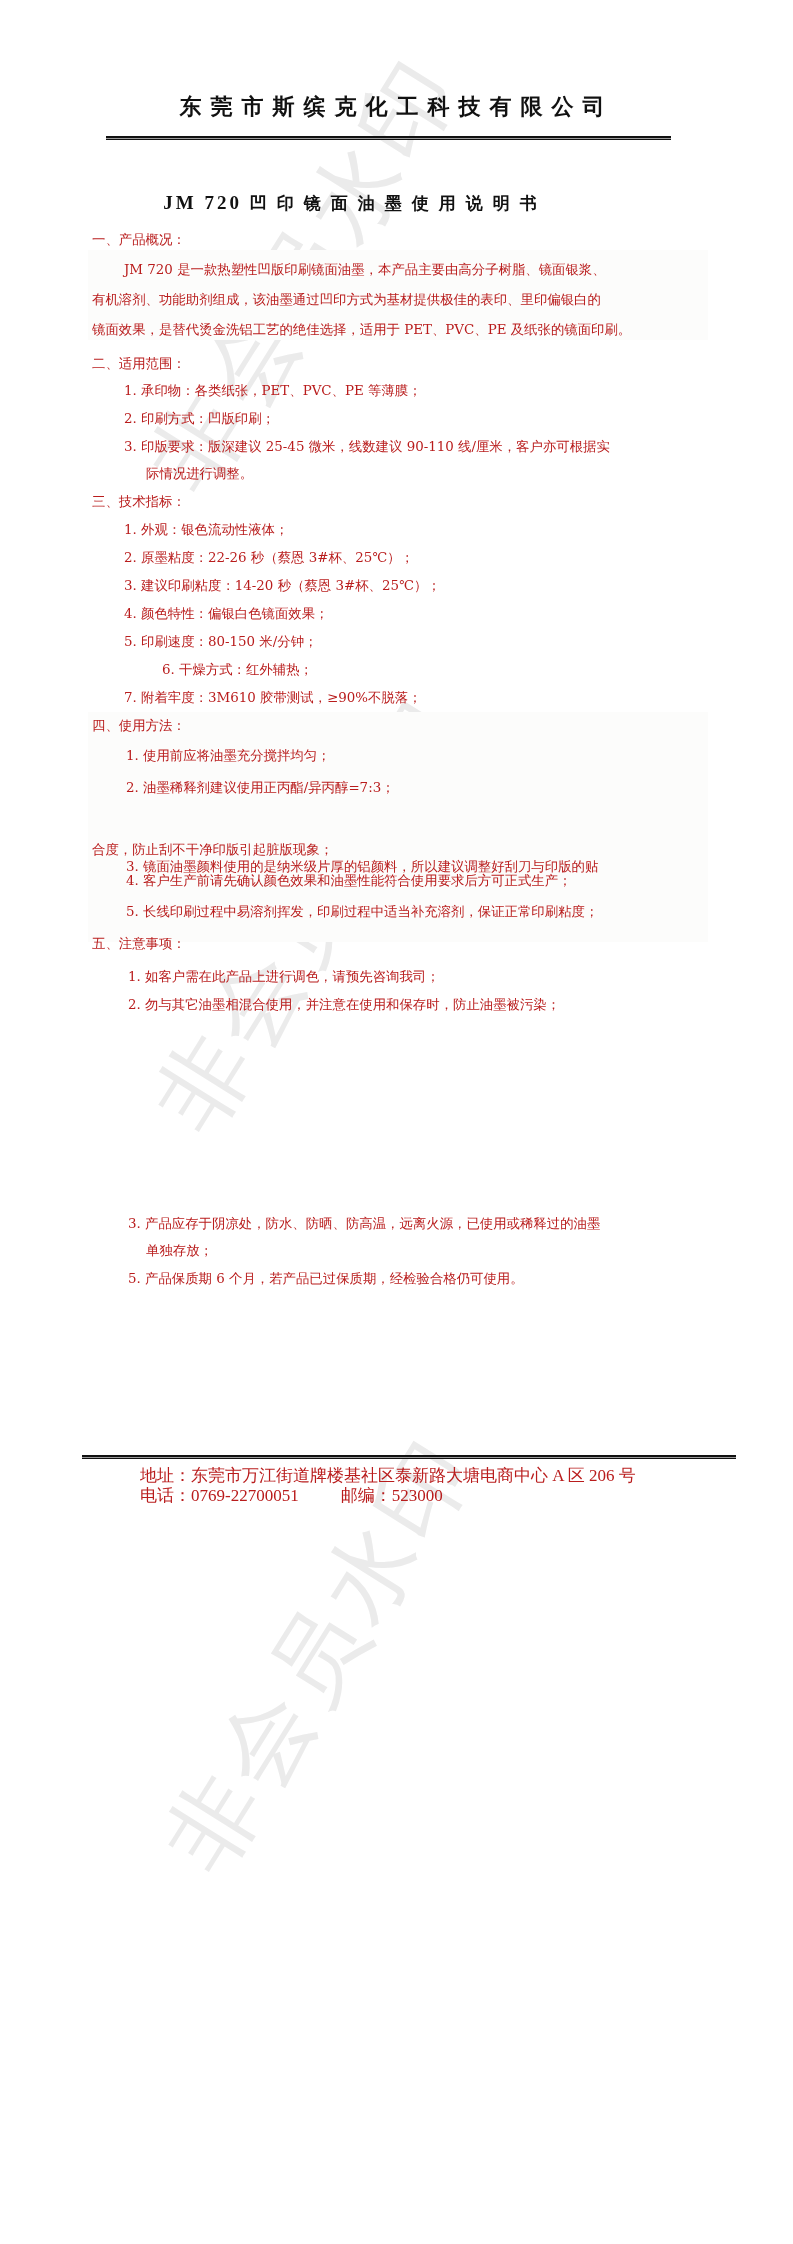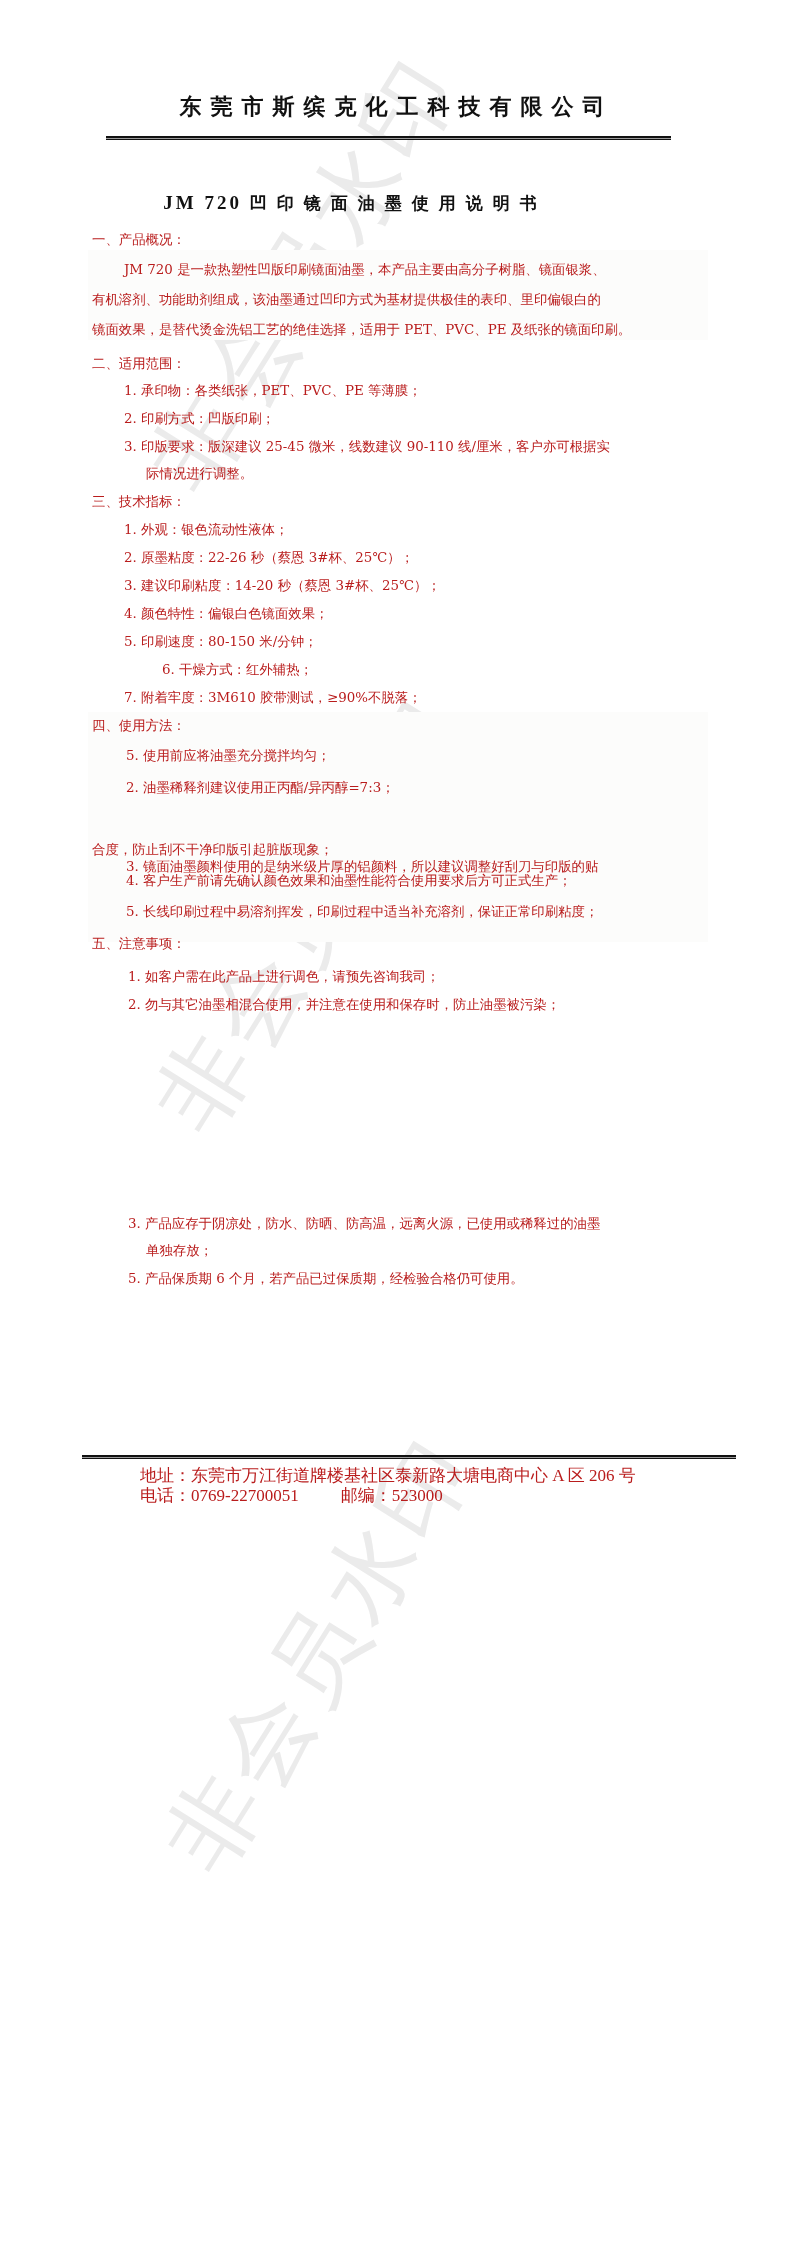--- a/index.html
+++ b/index.html
@@ -72,21 +72,21 @@
   <div class="abs txt indent1" style="top:522px;">1. 外观：银色流动性液体；</div>
   <div class="abs txt indent1" style="top:550px;">2. 原墨粘度：22-26 秒（蔡恩 3#杯、25℃）；</div>
   <div class="abs txt indent1" style="top:578px;">3. 建议印刷粘度：14-20 秒（蔡恩 3#杯、25℃）；</div>
   <div class="abs txt indent1" style="top:606px;">4. 颜色特性：偏银白色镜面效果；</div>
   <div class="abs txt indent1" style="top:634px;text-align:center;">5. 印刷速度：80-150 米/分钟；</div>
   <div class="abs txt indent1" style="top:662px;margin-left:38px;">6. 干燥方式：红外辅热；</div>
   <div class="abs txt indent1" style="top:690px;">7. 附着牢度：3M610 胶带测试，≥90%不脱落；</div>
 
   <div class="abs band" style="left:88px; top:712px; width:620px; height:230px;"></div>
   <div class="abs txt sec-head" style="top:718px;">四、使用方法：</div>
-  <div class="abs txt" style="left:126px; top:748px;">5. 使用前应将油墨充分搅拌均匀；</div>
+  <div class="abs txt" style="left:126px; top:748px;">1. 使用前应将油墨充分搅拌均匀；</div>
   <div class="abs txt" style="left:126px; top:780px;">2. 油墨稀释剂建议使用正丙酯/异丙醇=7:3；</div>
   <div class="abs txt" style="left:126px; top:811px;margin-top:48px;">3. 镜面油墨颜料使用的是纳米级片厚的铝颜料，所以建议调整好刮刀与印版的贴</div>
   <div class="abs txt" style="left:92px; top:842px;">合度，防止刮不干净印版引起脏版现象；</div>
   <div class="abs txt" style="left:126px; top:873px;">4. 客户生产前请先确认颜色效果和油墨性能符合使用要求后方可正式生产；</div>
   <div class="abs txt" style="left:126px; top:904px;text-align:right;">5. 长线印刷过程中易溶剂挥发，印刷过程中适当补充溶剂，保证正常印刷粘度；</div>
 
   <div class="abs txt sec-head" style="top:936px;">五、注意事项：</div>
   <div class="abs txt" style="left:128px; top:969px;">1. 如客户需在此产品上进行调色，请预先咨询我司；</div>
   <div class="abs txt" style="left:128px; top:997px;">2. 勿与其它油墨相混合使用，并注意在使用和保存时，防止油墨被污染；</div>
   <div class="abs txt" style="left:128px; top:1216px;">3. 产品应存于阴凉处，防水、防晒、防高温，远离火源，已使用或稀释过的油墨</div>

